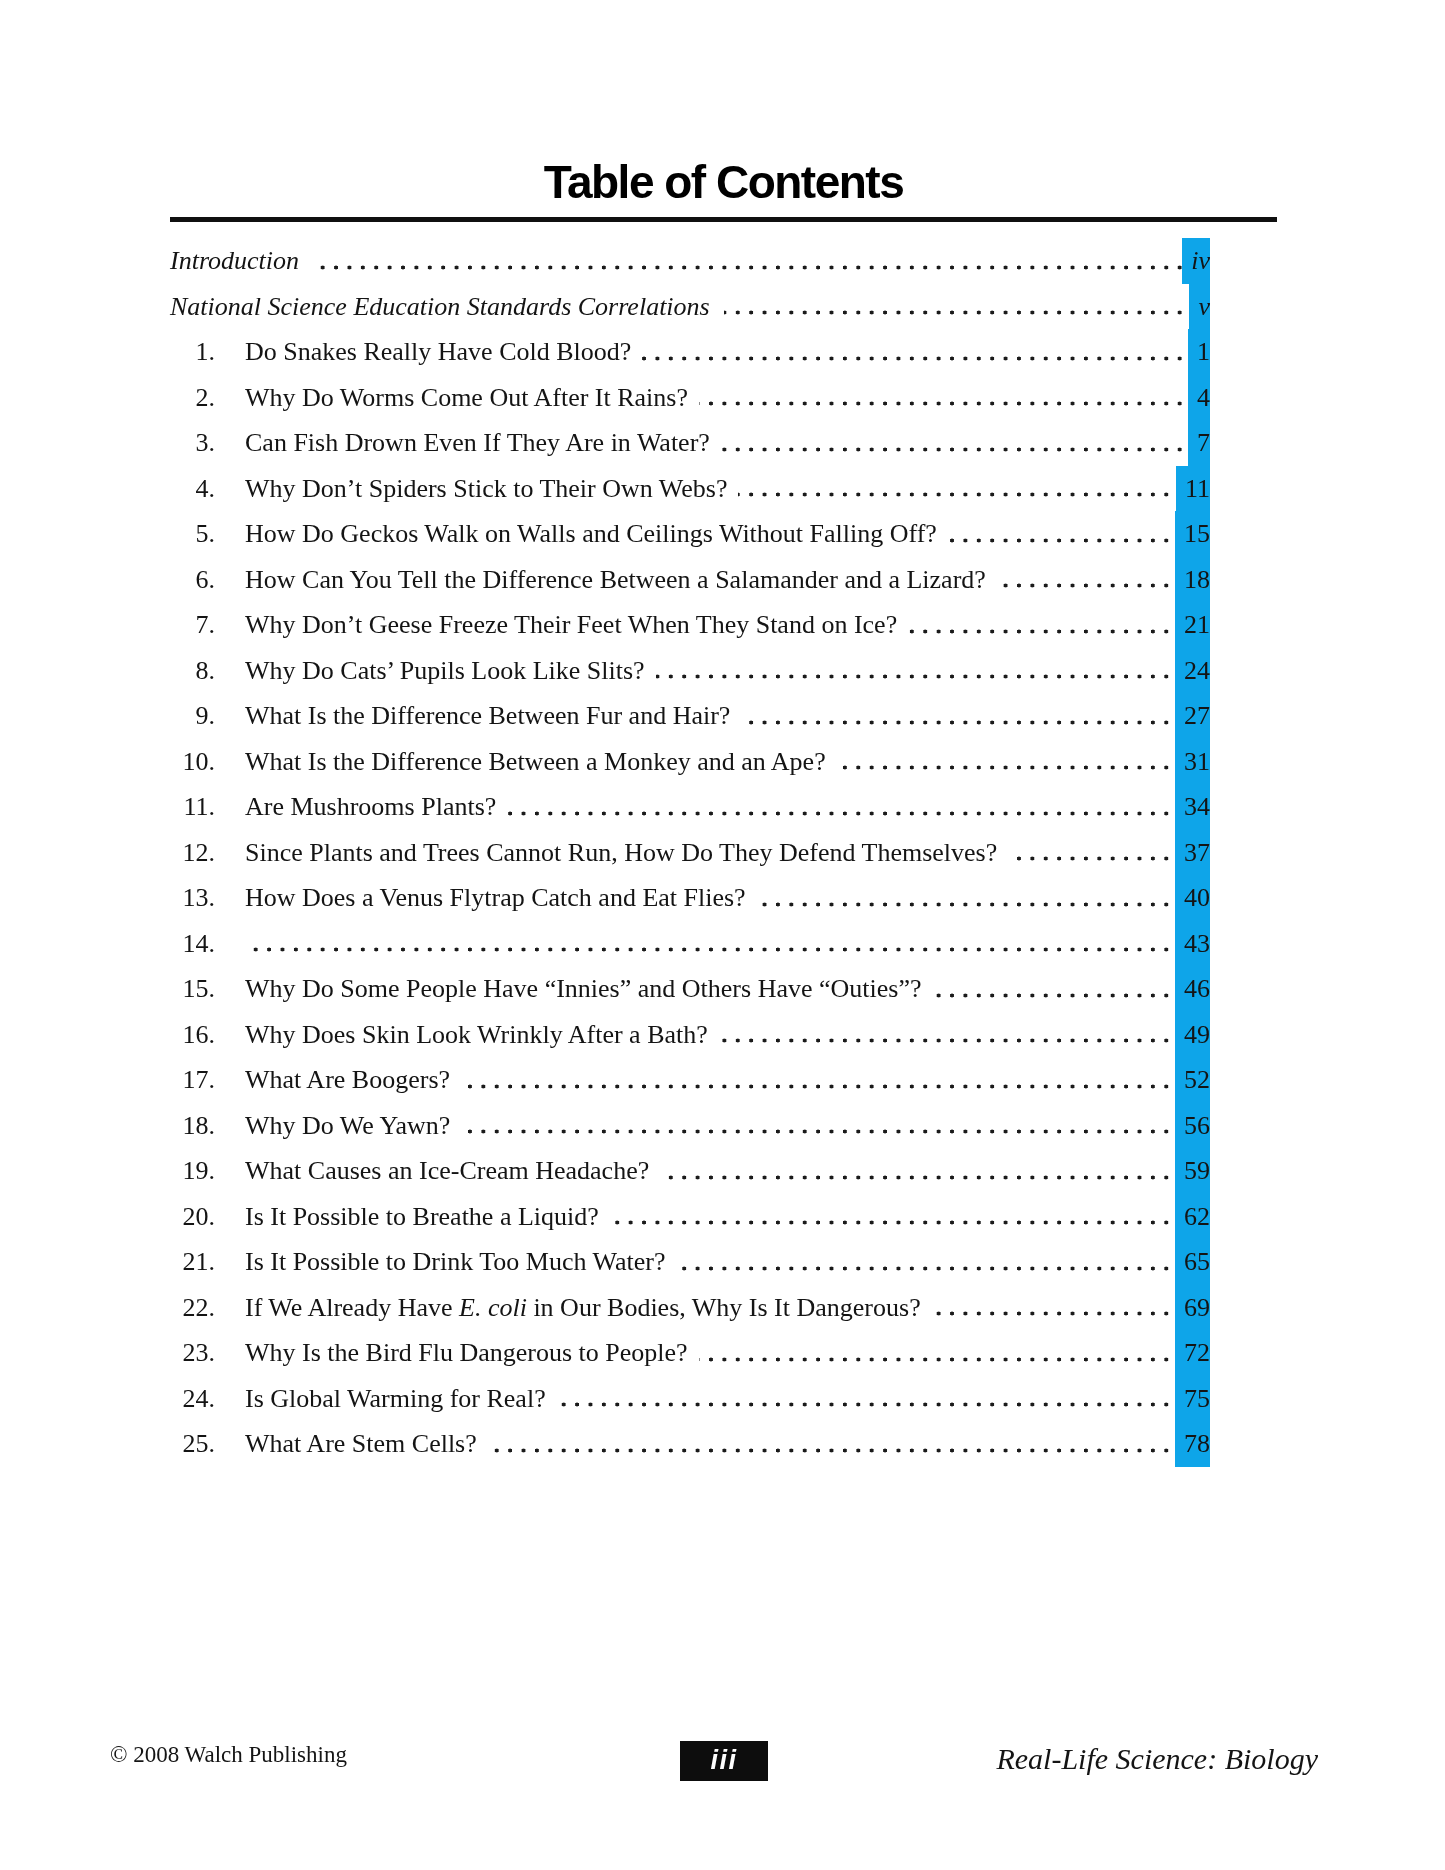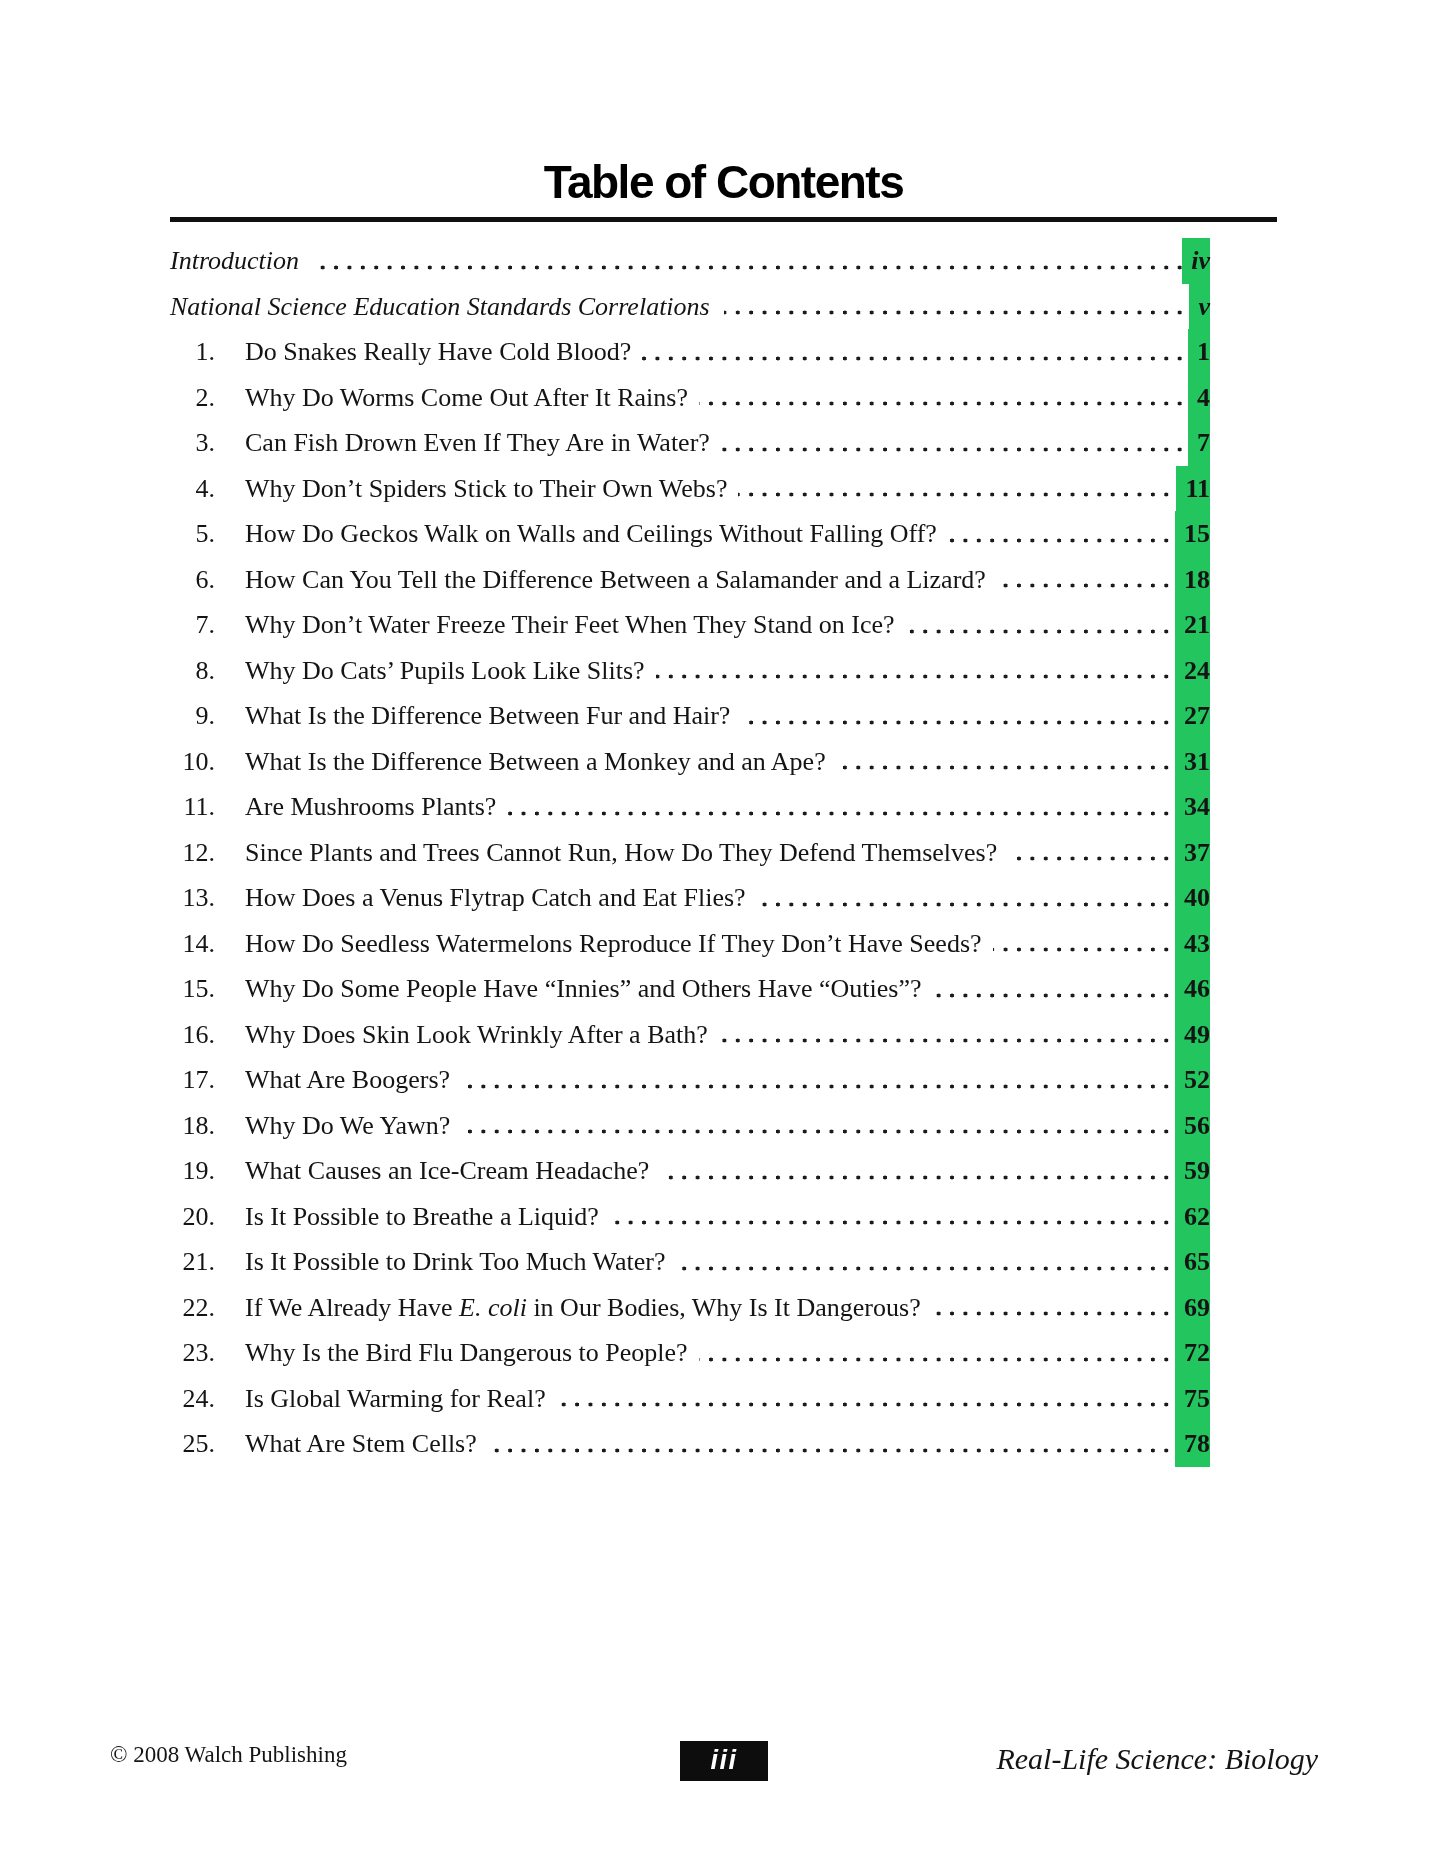--- a/index.html
+++ b/index.html
@@ -54,23 +54,22 @@
   }
   .toc-title{
     position:relative;
     background:#fff;
     padding-right:11px;
   }
   .toc-title .it{font-style:italic;}
   .toc-page{
     position:relative;
     margin-left:auto;
-    background:#22c55e;
+    background:#0ea5e9;
     padding-left:9px;
-    font-weight:bold;
   }
   .toc-row.front .toc-title{font-style:italic;padding-right:14px;}
   .toc-row.front .toc-page{font-style:italic;}
   .footer-copyright{
     position:absolute;
     left:110px;top:1742px;
     font-size:23px;
     color:#141414;
     text-align:center;
   }
@@ -137,21 +136,21 @@
           <span class="toc-title">How Do Geckos Walk on Walls and Ceilings Without Falling Off?</span>
           <span class="toc-page">15</span>
         </div>
         <div class="toc-row">
           <span class="toc-num">6.</span>
           <span class="toc-title">How Can You Tell the Difference Between a Salamander and a Lizard?</span>
           <span class="toc-page">18</span>
         </div>
         <div class="toc-row">
           <span class="toc-num">7.</span>
-          <span class="toc-title">Why Don’t Water Freeze Their Feet When They Stand on Ice?</span>
+          <span class="toc-title">Why Don’t Geese Freeze Their Feet When They Stand on Ice?</span>
           <span class="toc-page">21</span>
         </div>
         <div class="toc-row">
           <span class="toc-num">8.</span>
           <span class="toc-title">Why Do Cats’ Pupils Look Like Slits?</span>
           <span class="toc-page">24</span>
         </div>
         <div class="toc-row">
           <span class="toc-num">9.</span>
           <span class="toc-title">What Is the Difference Between Fur and Hair?</span>
@@ -172,21 +171,20 @@
           <span class="toc-title">Since Plants and Trees Cannot Run, How Do They Defend Themselves?</span>
           <span class="toc-page">37</span>
         </div>
         <div class="toc-row">
           <span class="toc-num">13.</span>
           <span class="toc-title">How Does a Venus Flytrap Catch and Eat Flies?</span>
           <span class="toc-page">40</span>
         </div>
         <div class="toc-row">
           <span class="toc-num">14.</span>
-          <span class="toc-title">How Do Seedless Watermelons Reproduce If They Don’t Have Seeds?</span>
           <span class="toc-page">43</span>
         </div>
         <div class="toc-row">
           <span class="toc-num">15.</span>
           <span class="toc-title">Why Do Some People Have “Innies” and Others Have “Outies”?</span>
           <span class="toc-page">46</span>
         </div>
         <div class="toc-row">
           <span class="toc-num">16.</span>
           <span class="toc-title">Why Does Skin Look Wrinkly After a Bath?</span>

